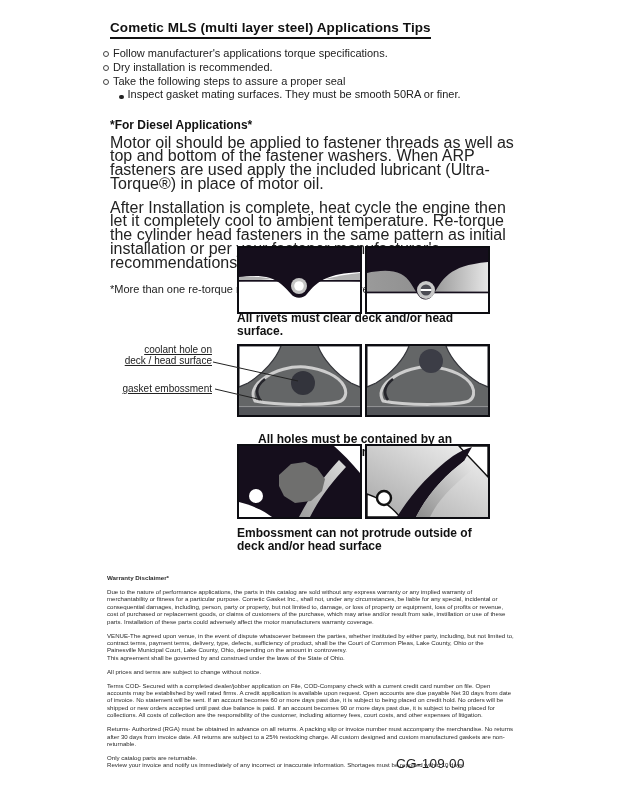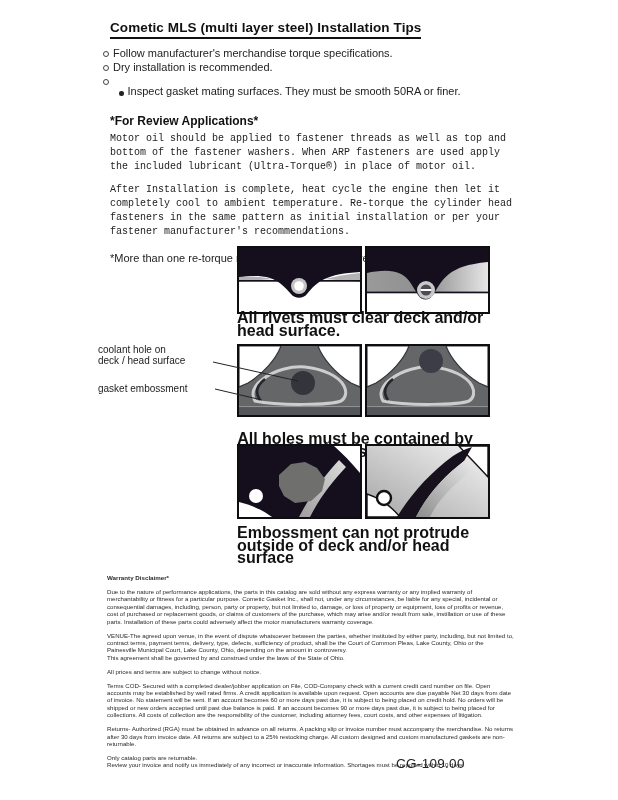--- a/index.html
+++ b/index.html
@@ -18,67 +18,68 @@
     display:inline-block;margin:0 0 7px 7px;
     font-size:13.5px;font-weight:bold;letter-spacing:.1px;
     border-bottom:2px solid #111;padding-bottom:2px;color:#111;
   }
   .bullet-line{display:flex;align-items:flex-start;font-size:11px;line-height:14px;color:#222;}
   .odot{flex:0 0 auto;width:4px;height:4px;border:1px solid #444;border-radius:50%;margin:4.5px 4px 0 0;}
   .sub-bullets{margin-left:16px;}
   .sub-line{display:flex;align-items:center;font-size:11px;line-height:13.5px;color:#222;}
   .fdot{flex:0 0 auto;width:4.5px;height:4.5px;background:#222;border-radius:50%;margin:4.5px 4px 0 0;}
   .diesel-head{margin:16px 0 4px 7px;font-size:12px;font-weight:bold;color:#111;}
-  .para{margin:0 0 10px 7px;width:414px;font-size:10px;line-height:13.8px;color:#222;font-family:Liberation Mono, monospace;}
+  .para{margin:0 0 10px 7px;width:414px;font-size:16px;line-height:13.8px;color:#222;}
   .note{margin:13px 0 0 7px;font-size:11px;color:#222;}
 
   
   .fig-label{position:absolute;width:121px;text-align:center;font-size:13px;letter-spacing:.4px;color:#222;margin-top:13px;}
   .panel{position:absolute;width:121px;border:2px solid #0d0d12;background:#fff;line-height:0;}
   .panel svg{display:block;}
-  .fig-caption{position:absolute;font-size:16px;font-weight:bold;color:#111;line-height:12.5px;}
-  .annot{position:absolute;font-size:10px;line-height:11px;color:#222;}
+  .fig-caption{position:absolute;font-size:12px;font-weight:bold;color:#111;line-height:12.5px;}
+  .annot{position:absolute;font-size:10px;line-height:11px;color:#222;text-align:right;text-decoration:underline;}
   .leader{position:absolute;left:210px;top:355px;}
 
   
   .legal{position:absolute;left:107px;top:574px;width:407px;color:#2a2a2a;}
   .legal-head{margin:0 0 7px 0;font-size:6.2px;font-weight:bold;}
   p.fine{margin:0 0 6.5px 0;font-size:6.1px;line-height:7.4px;}
   p.fine.joined{margin:0;}
 
   .page-code{position:absolute;left:388px;top:756px;font-size:13.5px;letter-spacing:.3px;color:#222;margin-left:8px;}
 </style>
 </head>
 <body>
 
 <div class="page">
 
   <div class="topblock">
-    <h1 class="doc-title">Cometic MLS (multi layer steel) Installation Tips</h1>
+    <h1 class="doc-title">Cometic MLS (multi layer steel) Applications Tips</h1>
 
     <div class="bullet-line">
       <span class="odot"></span>
-      <span>Follow manufacturer's merchandise torque specifications.</span>
+      <span>Follow manufacturer's applications torque specifications.</span>
     </div>
     <div class="bullet-line">
       <span class="odot"></span>
       <span>Dry installation is recommended.</span>
     </div>
     <div class="bullet-line">
       <span class="odot"></span>
+      <span>Take the following steps to assure a proper seal</span>
     </div>
 
     <div class="sub-bullets">
       <div class="sub-line">
         <span class="fdot"></span>
         <span>Inspect gasket mating surfaces.  They must be smooth 50RA or finer.</span>
       </div>
     </div>
 
-    <div class="diesel-head">*For Review Applications*</div>
+    <div class="diesel-head">*For Diesel Applications*</div>
     <p class="para">Motor oil should be applied to fastener threads as well as top and bottom of the fastener washers. When ARP fasteners are used apply the included lubricant (Ultra-Torque®) in place of motor oil.</p>
     <p class="para">After Installation is complete, heat cycle the engine then let it completely cool to ambient temperature. Re-torque the cylinder head fasteners in the same pattern as initial installation or per your fastener manufacturer's recommendations.</p>
     <div class="note">*More than one re-torque may be required to achieve proper fastener stretch*</div>
   </div>
 
   <div class="fig-label" style="left:237px;top:231px;">RIGHT</div>
   <div class="fig-label" style="left:365px;top:231px;">WRONG</div>
 
   <div class="panel" style="left:237px;top:246px;">
     <svg width="121" height="64" viewBox="0 0 121 64">

